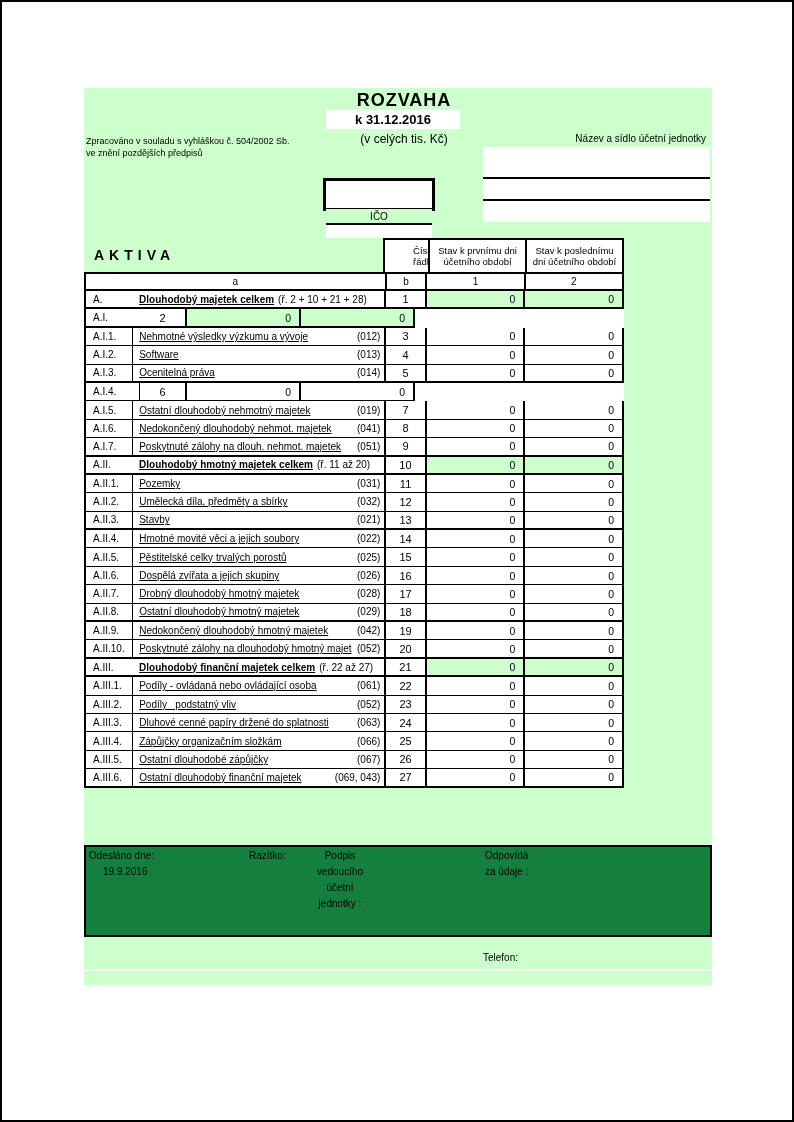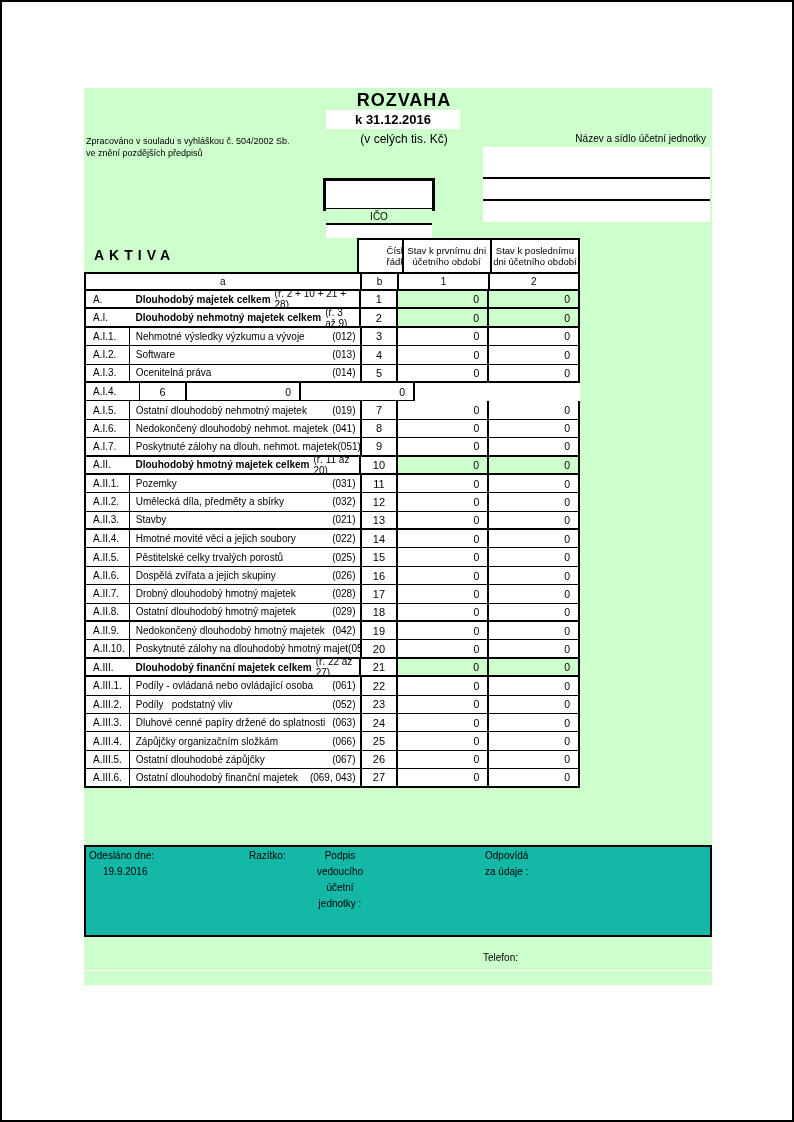--- a/index.html
+++ b/index.html
@@ -20,21 +20,21 @@
   .entity-label{position:absolute; right:6px; top:45px; font-size:10px;}
   .name-box{position:absolute; left:399px; top:59px; width:227px; height:75px; background:#fff;}
   .name-line{position:absolute; left:0; width:100%; height:2px; background:#000;}
   .ico-box{position:absolute; left:239px; top:90px; width:112px; height:33px; box-sizing:border-box;
     border:3px solid #000; background:#fff;}
   .ico-label{height:14px; background:var(--green); border-bottom:2px solid #000;
     display:flex; align-items:center; justify-content:center; font-size:10px;margin-top:28px;}
   .ico-field{height:13px; background:#fff;}
 
   
-  .aktiva-table{position:absolute; left:0; top:150px; width:496px; background:#0c4a6e;}
+  .aktiva-table{position:absolute; left:0; top:150px; width:540px; background:#0c4a6e;}
   .thead{display:flex; height:36px; background:var(--green);}
   .cellbox{box-sizing:border-box;}
   .h-aktiva{width:351px; background:var(--green); border-bottom:2px solid #000;
     display:flex; align-items:center; padding-left:10px; font-size:14px; font-weight:bold; letter-spacing:5px;}
   .h-col{background:#fff; border:2px solid #000; border-left:none; display:flex; flex-direction:column;
     justify-content:center; text-align:center; font-size:9.5px; line-height:11.5px; white-space:pre-line;}
   .h-cislo{width:47px; border-left:2px solid #000;padding-left:28px;}
   .h-val{width:114px;}
   .tsub{display:flex; height:17px; background:#fff;}
   .s-cell{box-sizing:border-box; border-right:2px solid #000; border-bottom:2px solid #000;
@@ -42,31 +42,31 @@
   .s-a{width:351px; border-left:2px solid #000;}
   .s-b{width:47px;}
   .s-v{width:114px;}
   .trow{display:flex; height:18.4px; background:#fff;}
   .cell{box-sizing:border-box; border-right:1px solid #000; border-bottom:1px solid #000;
     display:flex; align-items:center; font-size:10px; overflow:hidden;}
   .c-code{width:56px; padding-left:7px; border-left:2px solid #000;}
   .c-desc{width:295px; border-right:2px solid #000; justify-content:space-between; padding:0 4px 0 6px;}
   .c-line{width:47px; justify-content:center; font-size:11px; border-right:2px solid #000;}
   .c-val{width:114px; justify-content:flex-end; padding-right:8px; border-right-width:2px; font-size:10.5px;}
-  .lbl{white-space:pre;}
+  .lbl{white-space:pre;text-decoration:underline;}
   .sfx{padding-left:4px; font-weight:normal;}
   .bold-row .c-code{border-right:none;}
   .bold-row .c-desc{justify-content:flex-start;}
   .bold-row .lbl{font-weight:bold;}
   .thick-bottom .cell{border-bottom-width:2px;}
   .green-cell{background:var(--green);}
 
   
   .footer-box{position:absolute; left:82px; top:843px; width:628px; height:92px; box-sizing:border-box;
-    border:2px solid #000; background:#14b8a6; font-size:10px;}
+    border:2px solid #000; background:#15803d; font-size:10px;}
   .f-abs{position:absolute; line-height:16px;}
   .f-sign{text-align:center; white-space:pre-line;}
   .f-resp{white-space:pre-line;}
   .green-strip{position:absolute; left:82px; top:969px; width:628px; height:14px; background:var(--green);}
 </style>
 </head>
 <body>
 
 <div id="page">
 
@@ -111,24 +111,20 @@
             <div class="cell c-desc">
               <span class="lbl">Dlouhodobý majetek celkem</span>
               <span class="sfx">(ř. 2 + 10 + 21 + 28)</span>
             </div>
             <div class="cell c-line">1</div>
             <div class="cell c-val green-cell">0</div>
             <div class="cell c-val green-cell">0</div>
           </div>
           <div class="trow bold-row thick-bottom">
             <div class="cell c-code">A.I.</div>
-            <div class="cell c-desc">
-              <span class="lbl">Dlouhodobý nehmotný majetek celkem</span>
-              <span class="sfx">(ř. 3 až 9)</span>
-            </div>
             <div class="cell c-line">2</div>
             <div class="cell c-val green-cell">0</div>
             <div class="cell c-val green-cell">0</div>
           </div>
           <div class="trow">
             <div class="cell c-code">A.I.1.</div>
             <div class="cell c-desc">
               <span class="lbl">Nehmotné výsledky výzkumu a vývoje</span>
               <span class="acct">(012)</span>
             </div>

